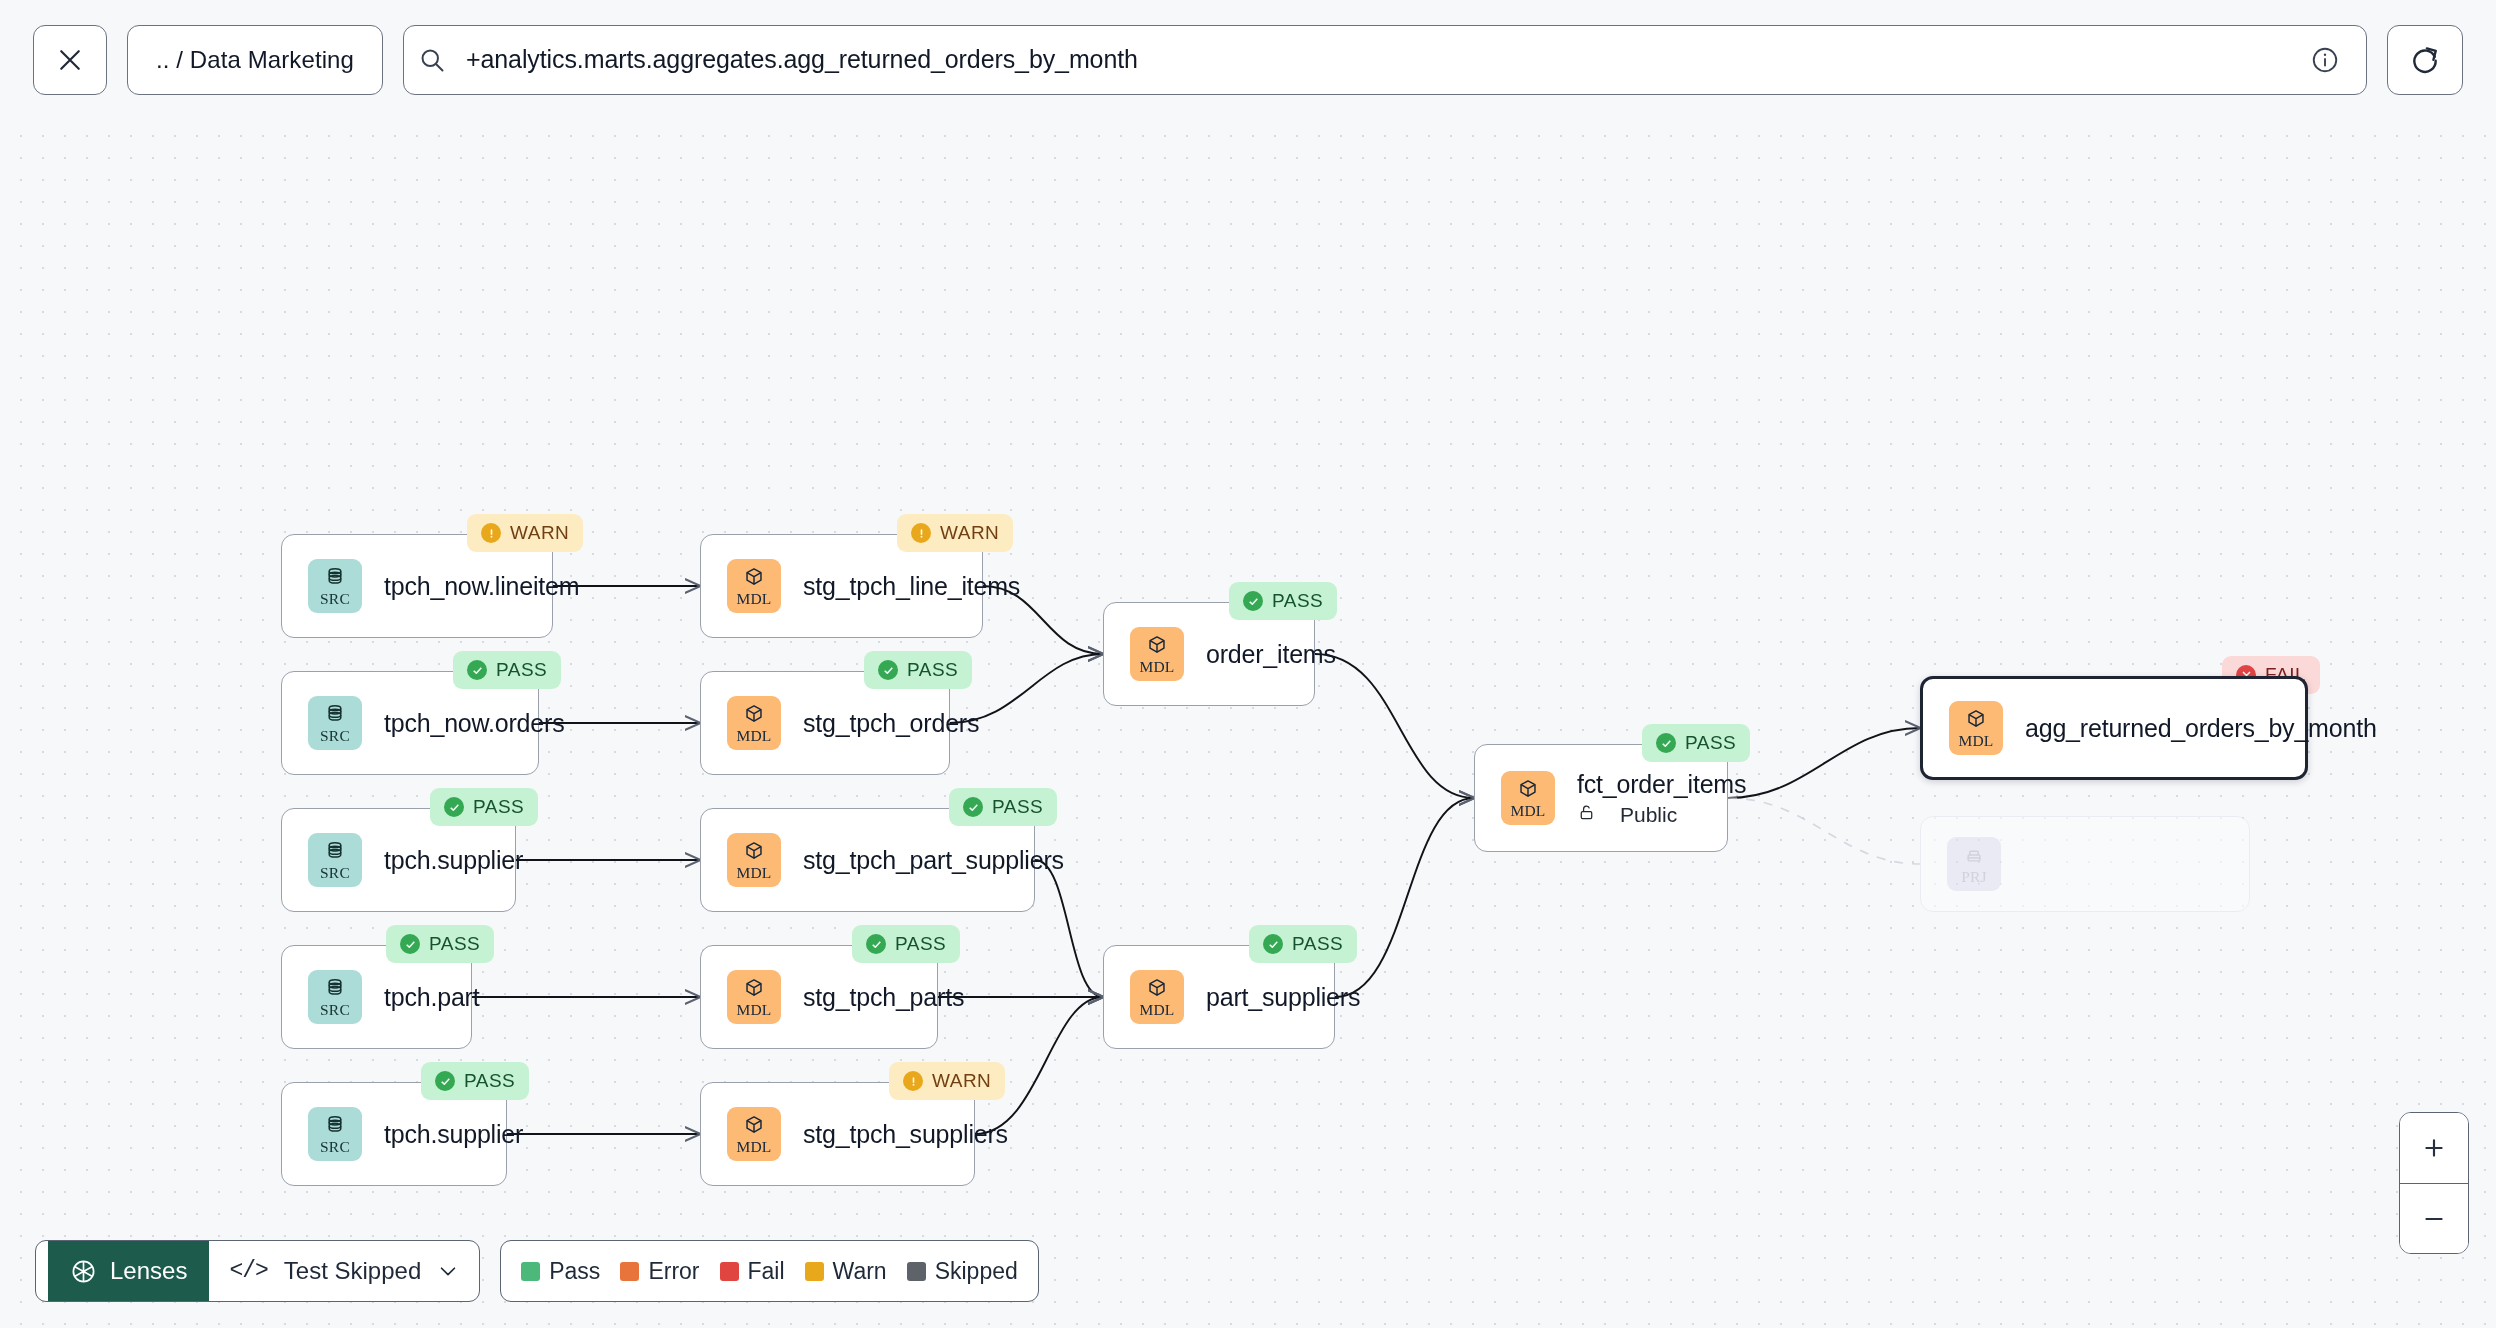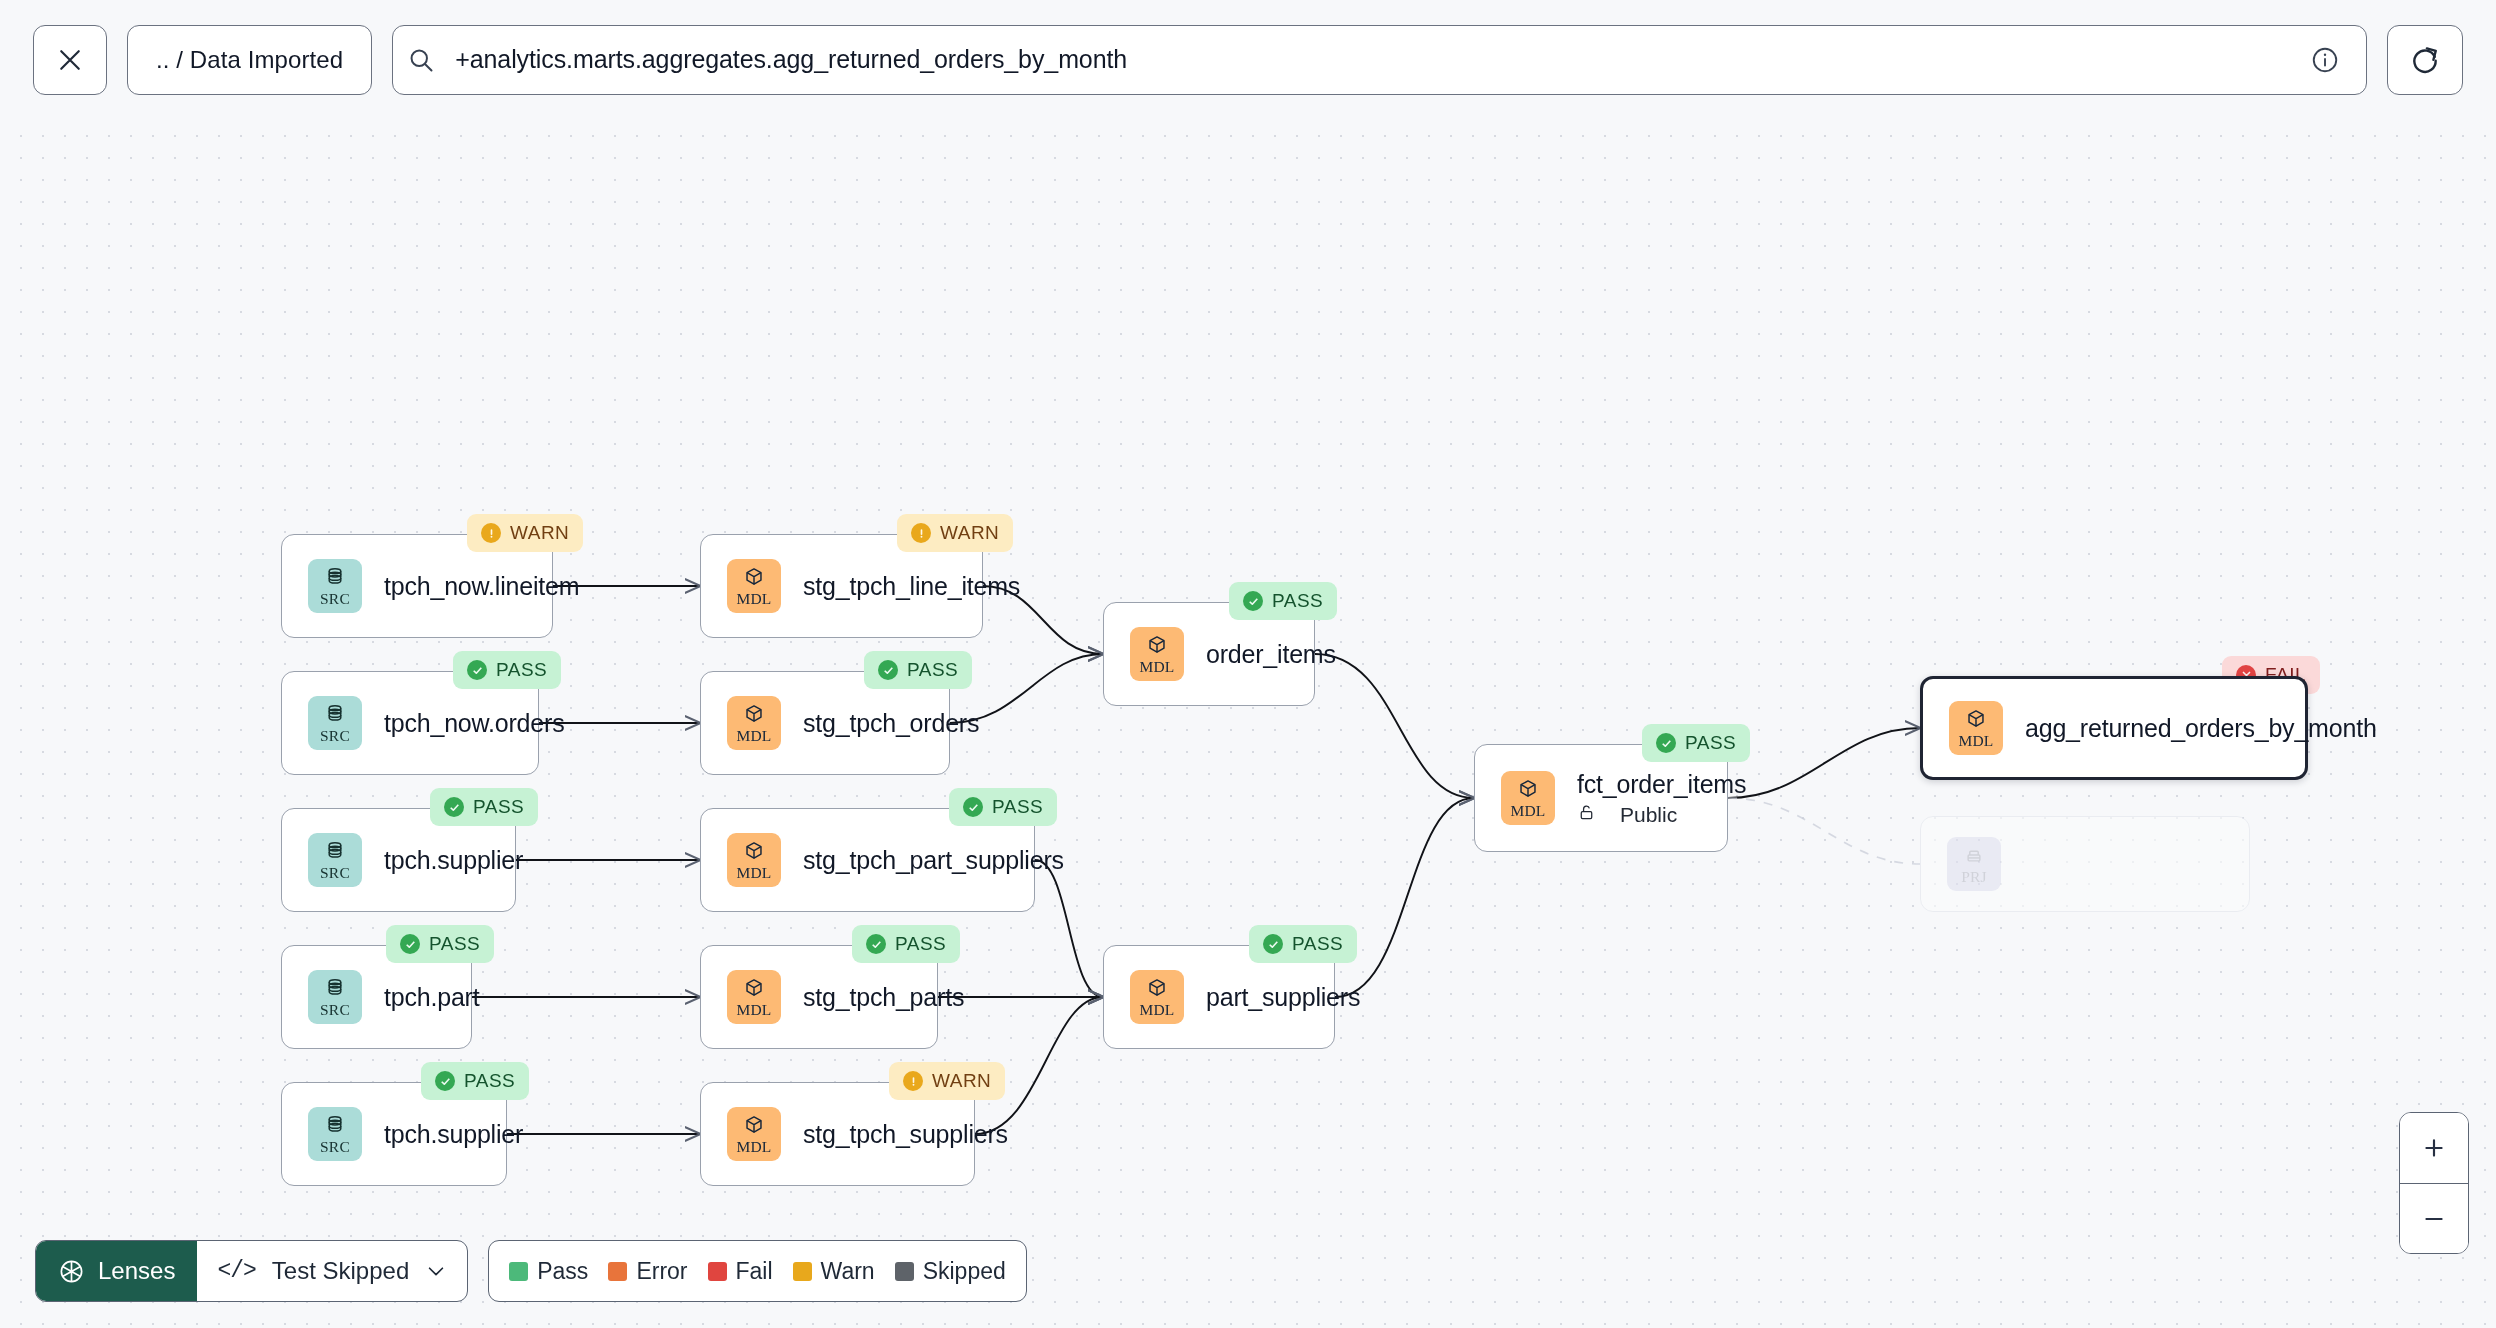--- a/index.html
+++ b/index.html
@@ -156,20 +156,21 @@
     display: flex; align-items: center; gap: 20px;
     z-index: 30;
   }
   .lens-group {
     display: flex; align-items: stretch;
     height: 62px;
     border-radius: 11px;
     border: 1.5px solid #5b6473;
     overflow: hidden;
     background: #fff;
+    padding-left: 12px;
   }
   .lens-btn {
     background: #1d5c4d;
     color: #ffffff;
     display: flex; align-items: center; gap: 13px;
     padding: 0 22px;
     font-size: 24px;
     cursor: pointer;
   }
   .lens-btn svg { width: 27px; height: 27px; }
@@ -219,21 +220,21 @@
 
 <div id="app">
 
   <div class="topbar">
     <div class="tb-btn tb-close">
       <svg viewBox="0 0 24 24" fill="none" stroke="currentColor" stroke-width="1.7" stroke-linecap="round">
         <path d="M5 5 L19 19 M19 5 L5 19"></path>
       </svg>
     </div>
 
-    <div class="tb-btn tb-breadcrumb">.. / Data Imported</div>
+    <div class="tb-btn tb-breadcrumb">.. / Data Marketing</div>
 
     <div class="tb-search">
       <svg class="search-ico" viewBox="0 0 24 24" fill="none" stroke="currentColor" stroke-width="1.7" stroke-linecap="round">
         <circle cx="10.5" cy="10.5" r="6.6"></circle>
           <path d="M15.4 15.4 L21 21"></path>
       </svg>
       <div class="qval" title="+analytics.marts.aggregates.agg_returned_orders_by_month">+analytics.marts.aggregates.agg_returned_orders_by_month</div>
       <svg class="info-ico" viewBox="0 0 24 24" fill="none" stroke="currentColor" stroke-width="1.5" stroke-linecap="round">
         <circle cx="12" cy="12" r="9"></circle>
           <path d="M12 11.2 L12 16.4"></path>

